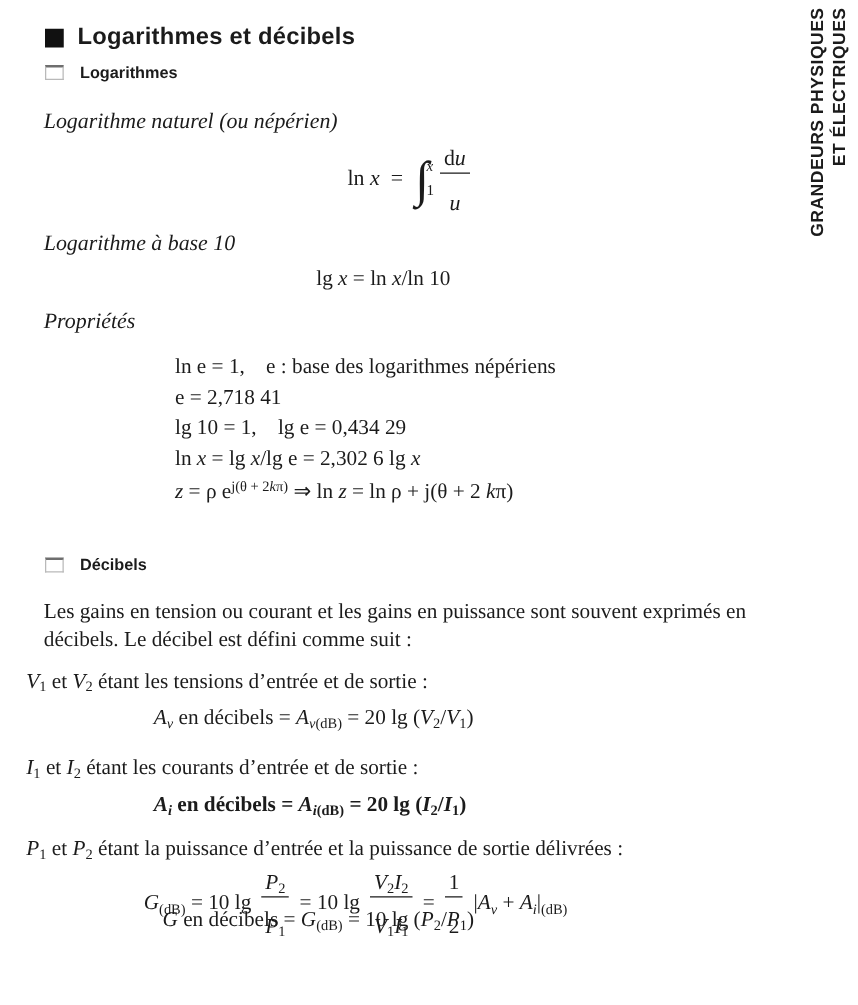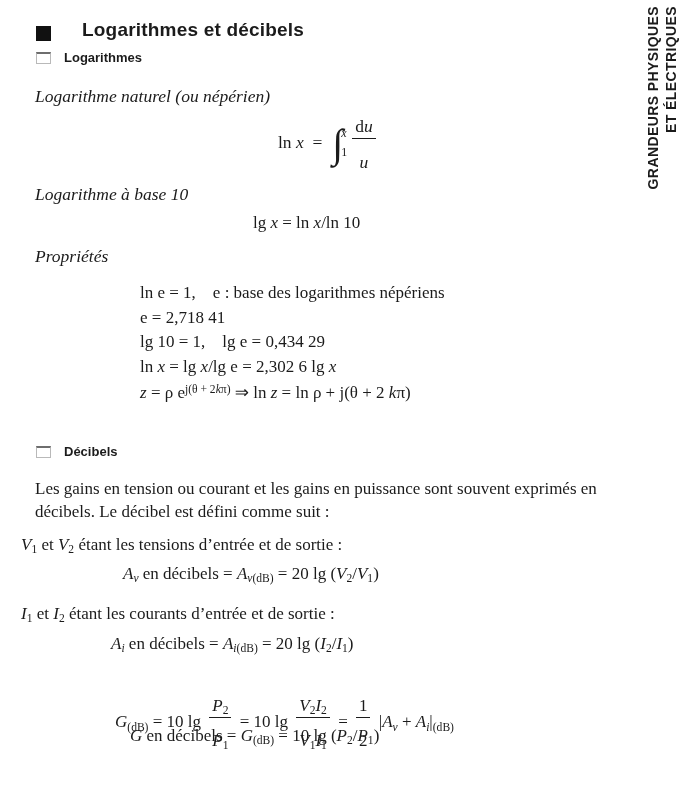--- a/index.html
+++ b/index.html
@@ -1,21 +1,21 @@
 <!DOCTYPE html>
 <html><head>
 <meta charset="utf-8">
 <style>
   html,body { margin:0; padding:0; background:#ffffff; }
   .page {
     position:relative; width:686px; height:804px; background:#ffffff;
     color:#1b1b1b; font-family:"Liberation Serif", serif; overflow:hidden;
   }
   
-  .title-row { position:absolute; left:36px; top:19px; display:flex; align-items:flex-end; gap:31px; }
+  .title-row { position:absolute; left:36px; top:19px; display:flex; align-items:center; gap:11px; }
   .title-square { width:15px; height:15px; background:#111111; flex:0 0 auto; }
   .title-text { font-family:"Liberation Sans", sans-serif; font-weight:bold; font-size:19px; letter-spacing:0.2px; }
 
   .section-row { position:absolute; left:36px; display:flex; align-items:center; gap:13px; }
   .section-marker {
     width:15px; height:12px; box-sizing:border-box; flex:0 0 auto;
     border:1px solid #b9b9b9; border-top:2px solid #6e6e6e; background:transparent;
   }
   .section-text { font-family:"Liberation Sans", sans-serif; font-weight:bold; font-size:13px; }
 
@@ -96,22 +96,23 @@
     <span class="section-marker"></span>
     <span class="section-text">Décibels</span>
   </div>
 
   <div class="para" style="top:478px;">Les gains en tension ou courant et les gains en puissance sont souvent exprimés en décibels. Le décibel est défini comme suit :</div>
 
   <div class="body-line" style="top:535px;"><i>V</i><sub>1</sub> et <i>V</i><sub>2</sub> étant les tensions d’entrée et de sortie :</div>
   <div class="math" style="left:123px; top:564px;"><i>A<sub>v</sub></i> en décibels = <i>A</i><sub><i>v</i>(dB)</sub> = 20 lg (<i>V</i><sub>2</sub>/<i>V</i><sub>1</sub>)</div>
 
   <div class="body-line" style="top:604px;"><i>I</i><sub>1</sub> et <i>I</i><sub>2</sub> étant les courants d’entrée et de sortie :</div>
-  <div class="math" style="left:111px; top:634px;"><i>A<sub>i</sub></i> en décibels = <i>A</i><sub><i>i</i>(dB)</sub> = 20 lg (<i>I</i><sub>2</sub>/<i>I</i><sub>1</sub>)</div>
+  <div class="math" style="left:123px; top:634px;font-weight:bold;"><i>A<sub>i</sub></i> en décibels = <i>A</i><sub><i>i</i>(dB)</sub> = 20 lg (<i>I</i><sub>2</sub>/<i>I</i><sub>1</sub>)</div>
 
+  <div class="body-line" style="top:669px;"><i>P</i><sub>1</sub> et <i>P</i><sub>2</sub> étant la puissance d’entrée et la puissance de sortie délivrées :</div>
   <div class="math" style="left:130px; top:698px;margin-top:28px;"><i>G</i> en décibels = <i>G</i><sub>(dB)</sub> = 10 lg (<i>P</i><sub>2</sub>/<i>P</i><sub>1</sub>)</div>
 
   <div class="math" style="left:115px; top:696px;"><i>G</i><sub>(dB)</sub> = 10 lg <span class="frac">
         <span class="num"><i>P</i><sub>2</sub></span>
         <span class="den"><i>P</i><sub>1</sub></span>
       </span> = 10 lg <span class="frac">
         <span class="num"><i>V</i><sub>2</sub><i>I</i><sub>2</sub></span>
         <span class="den"><i>V</i><sub>1</sub><i>I</i><sub>1</sub></span>
       </span> = <span class="frac">
         <span class="num">1</span>

